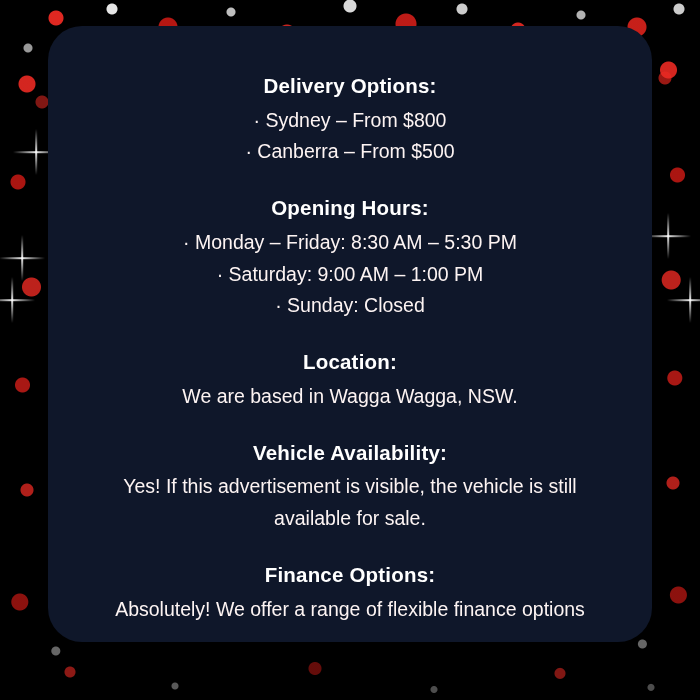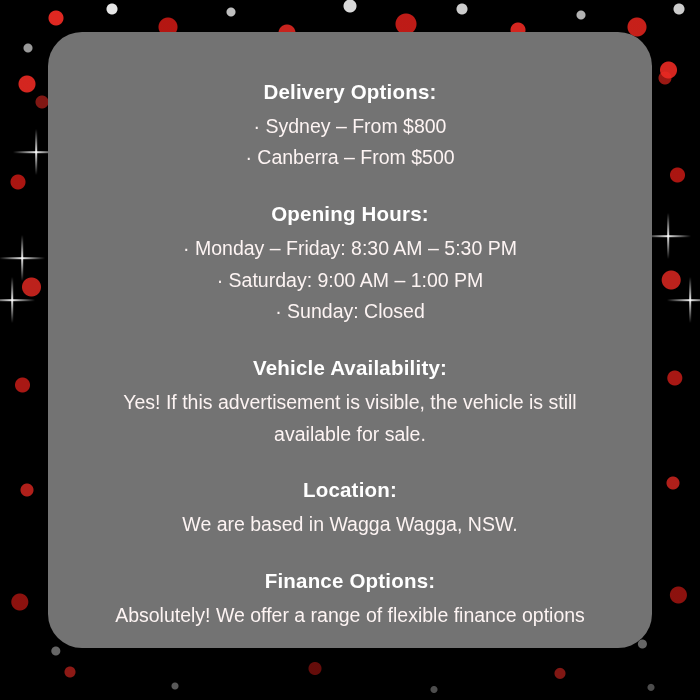--- a/index.html
+++ b/index.html
@@ -128,24 +128,24 @@
     background: linear-gradient(to right, rgba(255,255,255,0), rgba(255,255,255,0.9), rgba(255,255,255,0));
   }
   .sparkle::before { width: 46px; height: 1.6px; transform: translate(-50%,-50%); }
   .sparkle::after  { width: 1.6px; height: 46px; transform: translate(-50%,-50%);
     background: linear-gradient(to bottom, rgba(255,255,255,0), rgba(255,255,255,0.9), rgba(255,255,255,0)); }
 
   
   .card {
     position: absolute;
     left: 48px;
-    top: 32px;
+    top: 26px;
     width: 604px;
     height: 616px;
-    background: #737373;
+    background: #0f172a;
     border-radius: 34px;
     box-sizing: border-box;
     padding: 46px 40px 30px;
     text-align: center;
     color: #ffffff;
   }
   .block { margin-bottom: 26px; }
   .block:last-child { margin-bottom: 4px; }
   .heading {
     font-size: 20.5px;
@@ -188,29 +188,29 @@
     </div>
 
     <div class="block">
       <p class="heading">Opening Hours:</p>
       <p class="line">· Monday – Friday: 8:30 AM – 5:30 PM</p>
       <p class="line">· Saturday: 9:00 AM – 1:00 PM</p>
       <p class="line">· Sunday: Closed</p>
     </div>
 
     <div class="block">
+      <p class="heading">Location:</p>
+      <p class="line">We are based in Wagga Wagga, NSW.</p>
+    </div>
+
+    <div class="block">
       <p class="heading">Vehicle Availability:</p>
       <p class="line">Yes! If this advertisement is visible, the vehicle is still</p>
       <p class="line">available for sale.</p>
     </div>
 
     <div class="block">
-      <p class="heading">Location:</p>
-      <p class="line">We are based in Wagga Wagga, NSW.</p>
-    </div>
-
-    <div class="block">
       <p class="heading">Finance Options:</p>
       <p class="line">Absolutely! We offer a range of flexible finance options</p>
     </div>
 
   </div>
 </div>
 
 </body></html>

